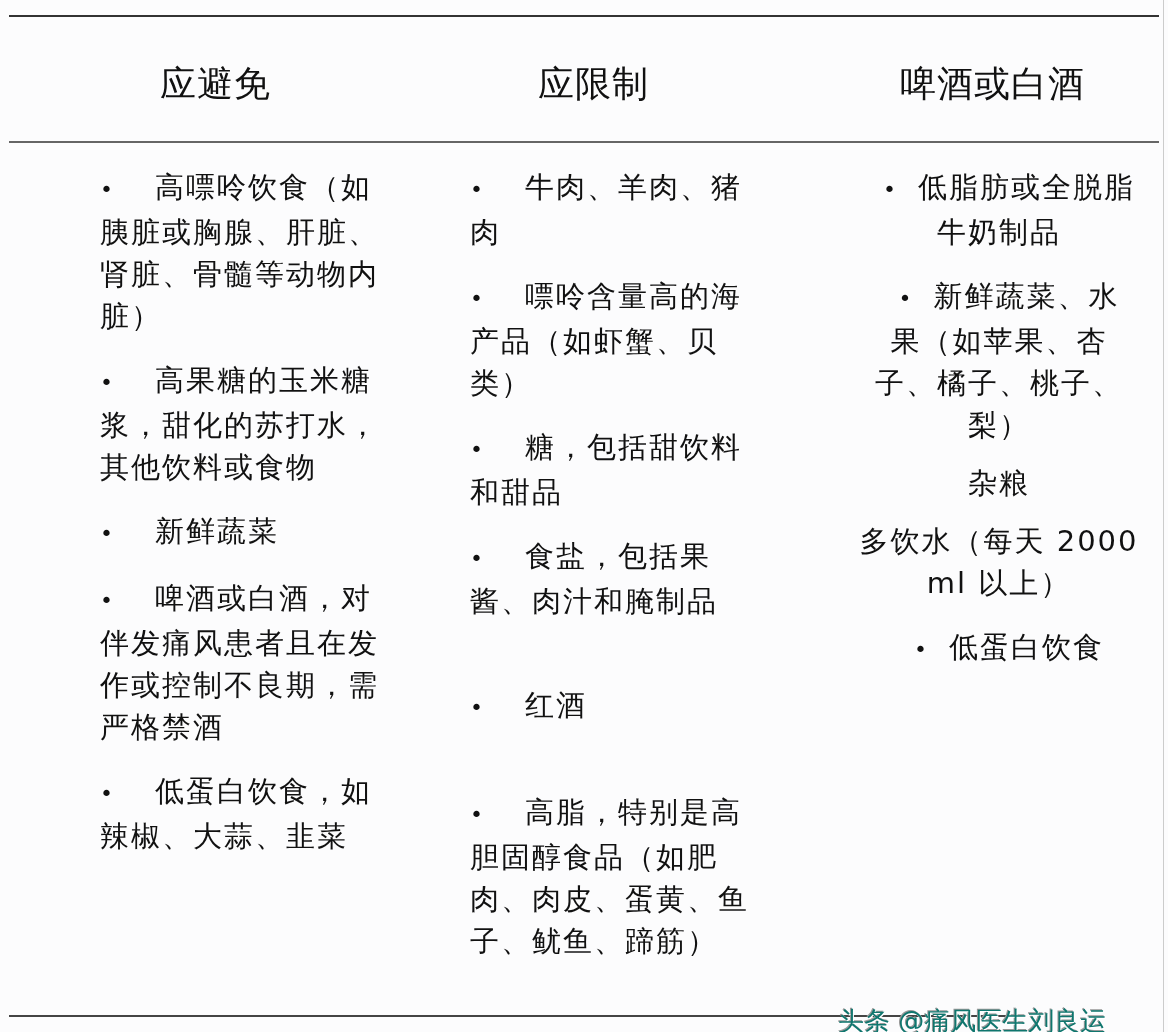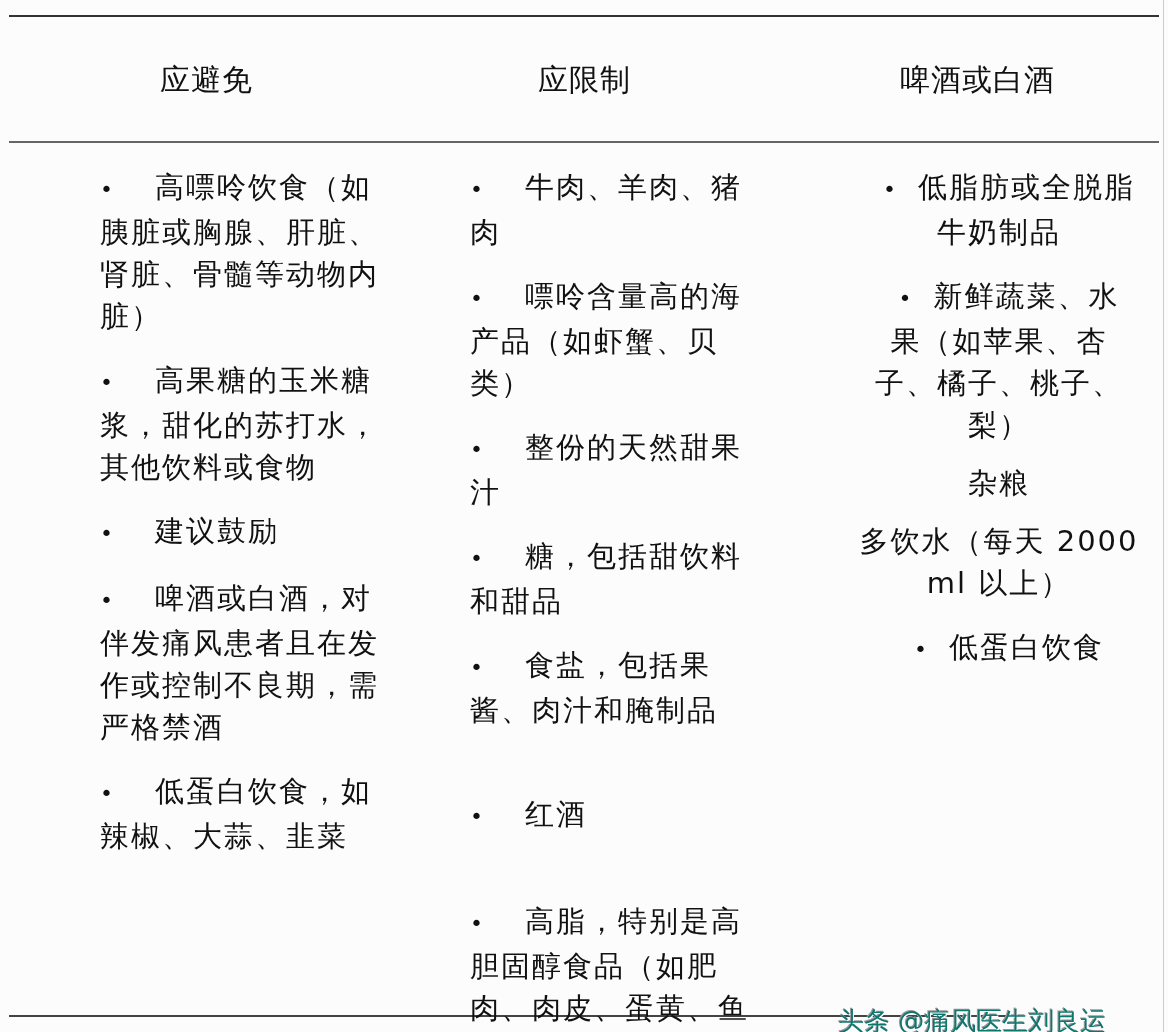--- a/index.html
+++ b/index.html
@@ -5,21 +5,21 @@
   html, body { margin: 0; padding: 0; }
   body {
     width: 1168px; height: 1032px; background: #fcfcfd; position: relative; overflow: hidden;
     font-family: "DejaVu Sans", "Liberation Sans", sans-serif; color: #111;
   }
   .rule { position: absolute; left: 9px; width: 1150px; background: #333; }
   .rule-top { top: 15px; height: 2px; }
   .rule-mid { top: 141px; height: 2px; background: #666; }
   .rule-bot { top: 1015px; height: 2px; background: #444; width: 1000px; }
   .right-edge { position: absolute; top: 0; left: 1163px; width: 1px; height: 1032px; background: #ccc; }
-  .header { position: absolute; top: 60px; font-size: 30px; letter-spacing: 1px; }
+  .header { position: absolute; top: 60px; font-size: 36px; letter-spacing: 1px; }
   .h1 { left: 160px; } .h2 { left: 538px; } .h3 { left: 900px; }
   .col { position: absolute; top: 166px; width: 300px; font-size: 29px; line-height: 42px; letter-spacing: 2px; }
   .c1 { left: 100px; } .c2 { left: 470px; } .c3 { left: 849px; width: 300px; text-align: center; }
   .item { margin-bottom: 22px; }
   .bullet { display: inline-block; width: 55px; font-size: 22px; }
   .plain { margin: 16px; }
   .watermark { position: absolute; left: 838px; top: 1004px; font-size: 26px; color: #0f766e;
     text-shadow: 1px 1px 0 #fff, -1px -1px 0 #999; letter-spacing: 0px; }
   .gap1 { height: 40px; }
 </style>
@@ -31,29 +31,28 @@
 <div class="rule rule-bot"></div>
 <div class="right-edge"></div>
 
 <div class="header h1">应避免</div>
 <div class="header h2">应限制</div>
 <div class="header h3">啤酒或白酒</div>
 
 <div class="col c1">
   <div class="item"><span class="bullet">•</span><span>高嘌呤饮食（如胰脏或胸腺、肝脏、肾脏、骨髓等动物内脏）</span></div>
   <div class="item"><span class="bullet">•</span><span>高果糖的玉米糖浆，甜化的苏打水，其他饮料或食物</span></div>
-  <div class="item"><span class="bullet">•</span><span>建议鼓励</span></div>
+  <div class="item"><span class="bullet">•</span><span>新鲜蔬菜</span></div>
   <div class="item"><span class="bullet">•</span><span>啤酒或白酒，对伴发痛风患者且在发作或控制不良期，需严格禁酒</span></div>
   <div class="item"><span class="bullet">•</span><span>低蛋白饮食，如辣椒、大蒜、韭菜</span></div>
 </div>
 
 <div class="col c2">
   <div class="item"><span class="bullet">•</span><span>牛肉、羊肉、猪肉</span></div>
   <div class="item"><span class="bullet">•</span><span>嘌呤含量高的海产品（如虾蟹、贝类）</span></div>
-  <div class="item"><span class="bullet">•</span><span>整份的天然甜果汁</span></div>
   <div class="item"><span class="bullet">•</span><span>糖，包括甜饮料和甜品</span></div>
   <div class="item"><span class="bullet">•</span><span>食盐，包括果酱、肉汁和腌制品</span></div>
   <div class="gap1"></div>
   <div class="item"><span class="bullet">•</span><span>红酒</span></div>
   <div class="gap1"></div>
   <div class="item"><span class="bullet">•</span><span>高脂，特别是高胆固醇食品（如肥肉、肉皮、蛋黄、鱼子、鱿鱼、蹄筋）</span></div>
 </div>
 
 <div class="col c3">
   <div class="item"><span class="bullet">•</span><span>低脂肪或全脱脂牛奶制品</span></div>

